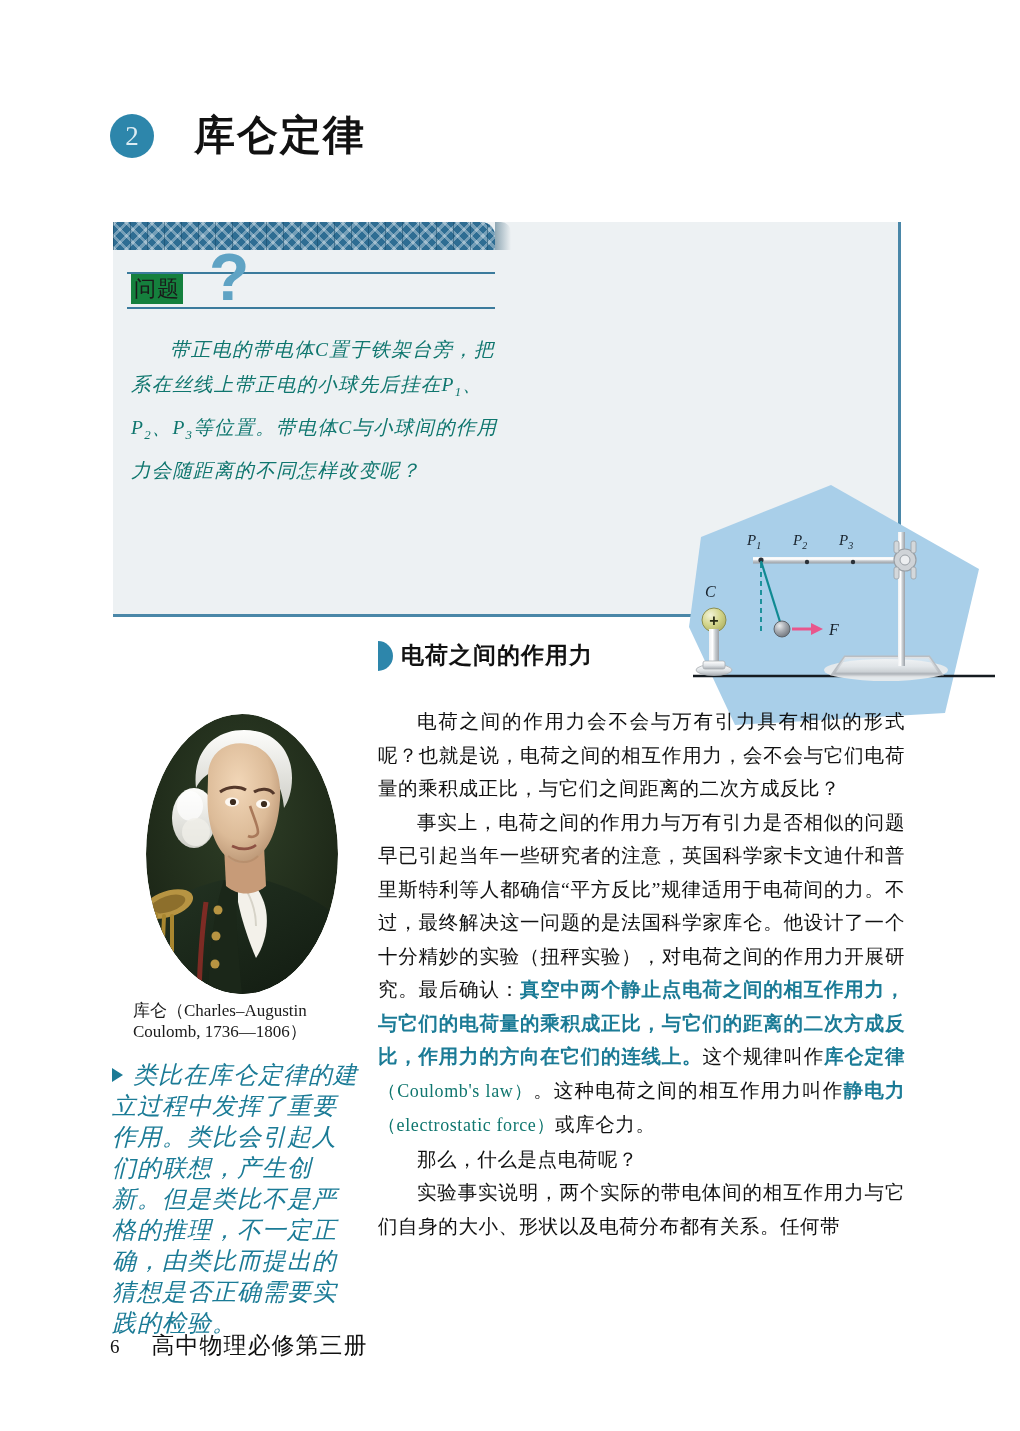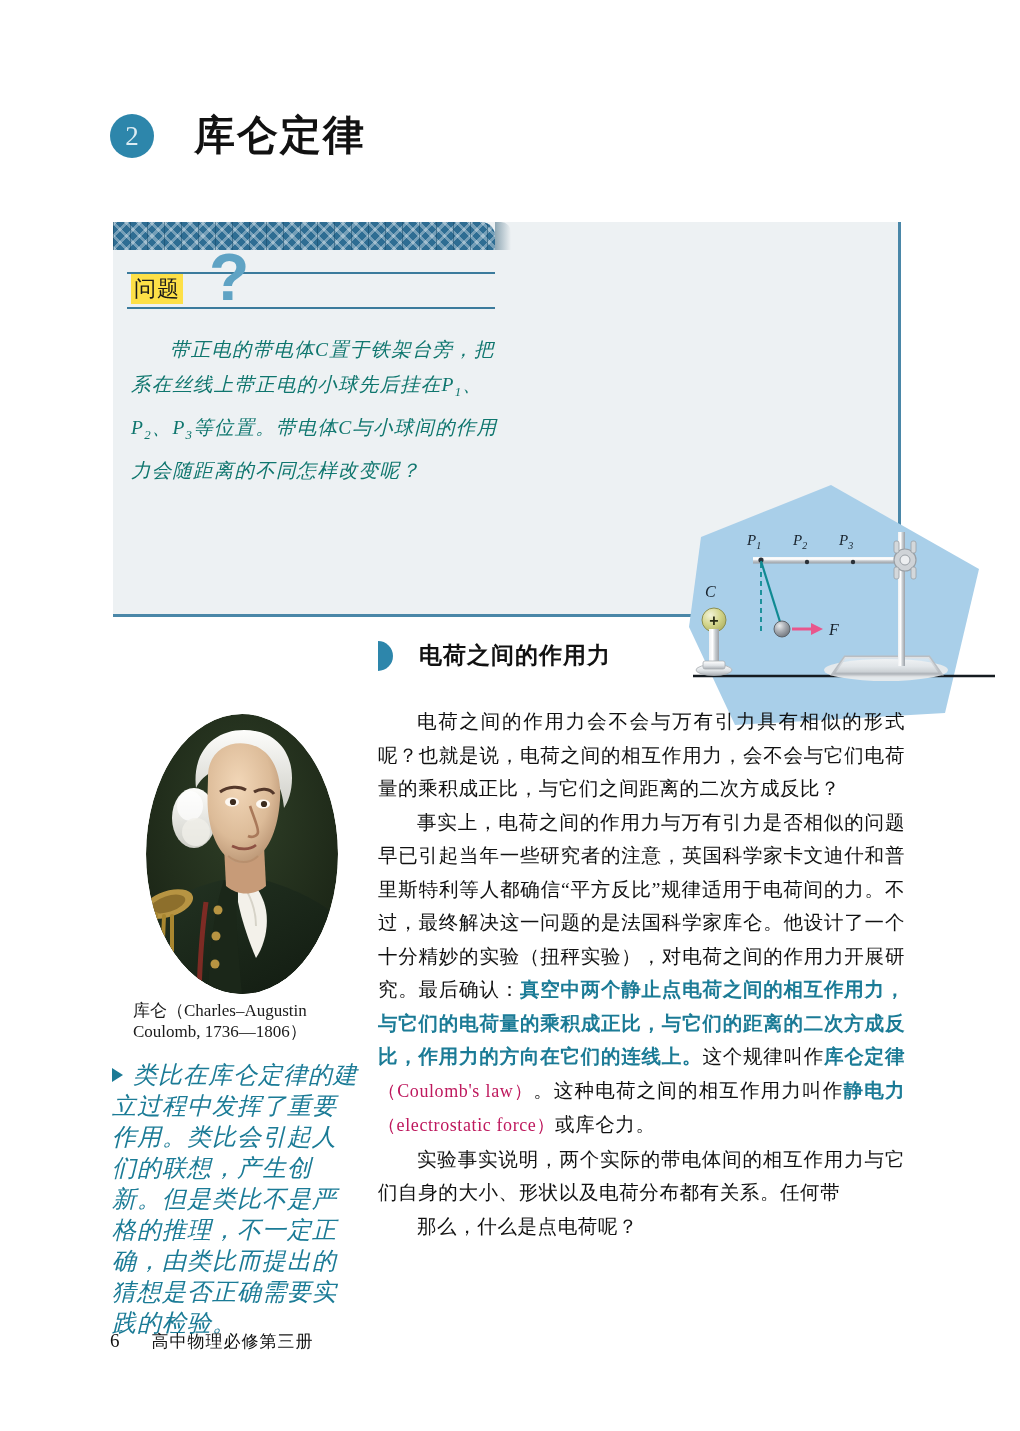--- a/index.html
+++ b/index.html
@@ -62,21 +62,21 @@
     border-top-right-radius:10px;
   }
 
   .q-head{position:absolute;left:14px;top:38px;width:370px;height:52px;}
   .q-rule-top{position:absolute;left:0;top:12px;width:368px;height:2px;background:#3b7b9c;}
   .q-rule-bot{position:absolute;left:0;top:47px;width:368px;height:2px;background:#3b7b9c;}
   .q-label{
     position:absolute;left:4px;top:14px;
     font-family:"Liberation Sans","DejaVu Sans",sans-serif;
     font-size:22px;color:#1a1a1a;letter-spacing:1px;
-    background:#fde047;padding:0 3px;
+    background:#15803d;padding:0 3px;
   }
   .q-mark{
     position:absolute;left:82px;top:-16px;
     font-family:"Liberation Sans","DejaVu Sans",sans-serif;
     font-size:66px;font-weight:700;color:#5fa3c4;line-height:1;
   }
 
   .q-body{
     position:absolute;left:18px;top:110px;width:370px;
     font-family:"Liberation Serif","DejaVu Serif",serif;
@@ -86,42 +86,42 @@
   }
   .q-body p{margin:0;text-indent:2em;}
   .q-body sub{font-size:.66em;}
   .q-body i{font-style:italic;}
 
   
   .fig{position:absolute;left:570px;top:255px;width:318px;height:255px;}
   .fig svg{display:block;}
 
   
-  .sec-head{position:absolute;left:378px;top:640px;display:flex;align-items:center;gap:26px;}
+  .sec-head{position:absolute;left:378px;top:640px;display:flex;align-items:center;gap:8px;}
   .sec-marker{
     width:15px;height:30px;
     background:#2d86ab;
     border-top-right-radius:15px;border-bottom-right-radius:15px;
   }
   .sec-title{
     font-family:"Liberation Sans","DejaVu Sans",sans-serif;
     font-size:23px;font-weight:700;color:#111;letter-spacing:1px;
   }
 
   
   .maincol{
     position:absolute;left:378px;top:705px;width:527px;
     font-family:"Liberation Serif","DejaVu Serif",serif;
     font-size:19.5px;line-height:33.5px;color:#111;
     letter-spacing:.6px;text-align:justify;
   }
   .maincol p{margin:0;text-indent:2em;}
   .hl{color:#1b7b96;font-weight:700;}
   .term{color:#1b7b96;font-weight:700;}
-  .en{color:#be185d;font-family:"Liberation Serif","DejaVu Serif",serif;font-weight:400;font-size:18px;}
+  .en{color:#0f766e;font-family:"Liberation Serif","DejaVu Serif",serif;font-weight:400;font-size:18px;}
 
   
   .portrait{
     position:absolute;left:146px;top:714px;width:192px;height:280px;
     border-radius:50% / 50%;
     overflow:hidden;
   }
   .caption{
     position:absolute;left:133px;top:1000px;width:225px;
     font-family:"Liberation Serif","DejaVu Serif",serif;
@@ -147,21 +147,21 @@
   .footer{
     position:absolute;left:110px;top:1330px;
     display:flex;align-items:baseline;gap:32px;
   }
   .pg-num{
     font-family:"Liberation Serif","DejaVu Serif",serif;
     font-size:19px;color:#111;
   }
   .book-name{
     font-family:"Liberation Sans","DejaVu Sans",sans-serif;
-    font-size:17px;color:#111;letter-spacing:1px;
+    font-size:23px;color:#111;letter-spacing:1px;
   }
 </style>
 </head>
 <body>
 
 <div class="page">
 
   <div class="title-row">
     <div class="chapter-badge">2</div>
     <div class="chapter-title">库仑定律</div>
@@ -344,22 +344,22 @@
 
   <div class="caption">库仑（Charles–Augustin Coulomb, 1736—1806）</div>
 
   <div class="note">
     <span class="tri"></span><span>类比在库仑定律的建立过程中发挥了重要作用。类比会引起人们的联想，产生创新。但是类比不是严格的推理，不一定正确，由类比而提出的猜想是否正确需要实践的检验。</span>
   </div>
 
   <div class="maincol">
     <p>电荷之间的作用力会不会与万有引力具有相似的形式呢？也就是说，电荷之间的相互作用力，会不会与它们电荷量的乘积成正比，与它们之间距离的二次方成反比？</p>
     <p><span>事实上，电荷之间的作用力与万有引力是否相似的问题早已引起当年一些研究者的注意，英国科学家卡文迪什和普里斯特利等人都确信“平方反比”规律适用于电荷间的力。不过，最终解决这一问题的是法国科学家库仑。他设计了一个十分精妙的实验（扭秤实验），对电荷之间的作用力开展研究。最后确认：</span><span class="hl">真空中两个静止点电荷之间的相互作用力，与它们的电荷量的乘积成正比，与它们的距离的二次方成反比，作用力的方向在它们的连线上。</span><span>这个规律叫作</span><span class="term">库仑定律</span><span class="en">（Coulomb's law）</span><span>。这种电荷之间的相互作用力叫作</span><span class="term">静电力</span><span class="en">（electrostatic force）</span><span>或库仑力。</span></p>
+    <p>那么，什么是点电荷呢？</p>
     <p>实验事实说明，两个实际的带电体间的相互作用力与它们自身的大小、形状以及电荷分布都有关系。任何带</p>
-    <p>那么，什么是点电荷呢？</p>
   </div>
 
   <div class="footer">
     <div class="pg-num">6</div>
     <div class="book-name">高中物理必修第三册</div>
   </div>
 
 </div>
 
 </body></html>

